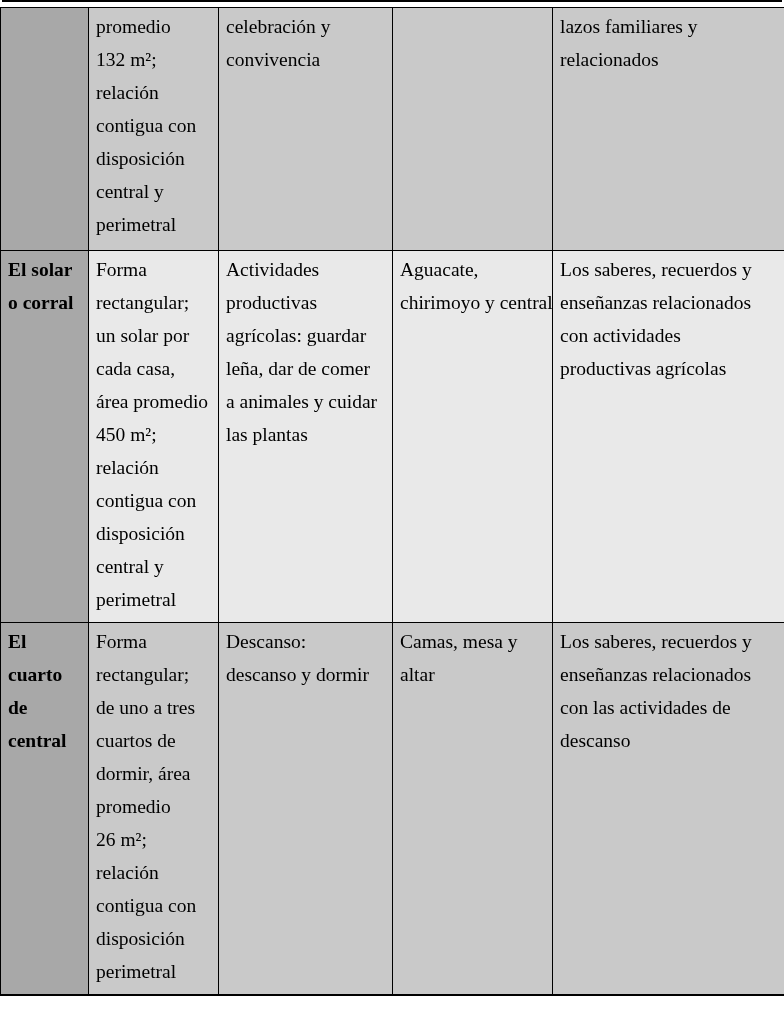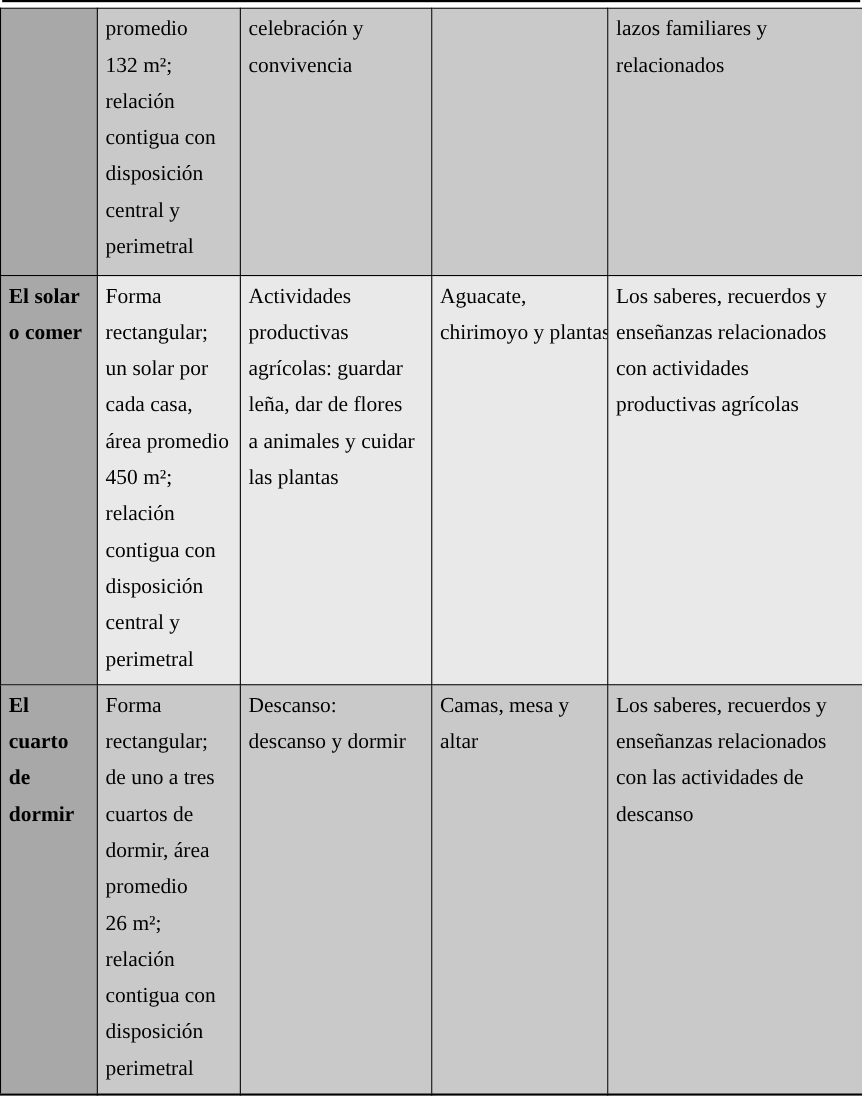--- a/index.html
+++ b/index.html
@@ -78,50 +78,50 @@
 central y
 perimetral</td>
         <td>celebración y
 convivencia</td>
         <td></td>
         <td>lazos familiares y
 relacionados</td>
       </tr>
       <tr class="r2 row-alt">
         <td class="hdr">El solar
-o comer</td>
+o corral</td>
         <td>Forma
 rectangular;
 un solar por
 cada casa,
 área promedio
 450 m²;
 relación
 contigua con
 disposición
 central y
 perimetral</td>
         <td>Actividades
 productivas
 agrícolas: guardar
-leña, dar de flores
+leña, dar de comer
 a animales y cuidar
 las plantas</td>
         <td>Aguacate,
-chirimoyo y plantas</td>
+chirimoyo y central</td>
         <td>Los saberes, recuerdos y
 enseñanzas relacionados
 con actividades
 productivas agrícolas</td>
       </tr>
       <tr class="r3">
         <td class="hdr">El
 cuarto
 de
-dormir</td>
+central</td>
         <td>Forma
 rectangular;
 de uno a tres
 cuartos de
 dormir, área
 promedio
 26 m²;
 relación
 contigua con
 disposición

